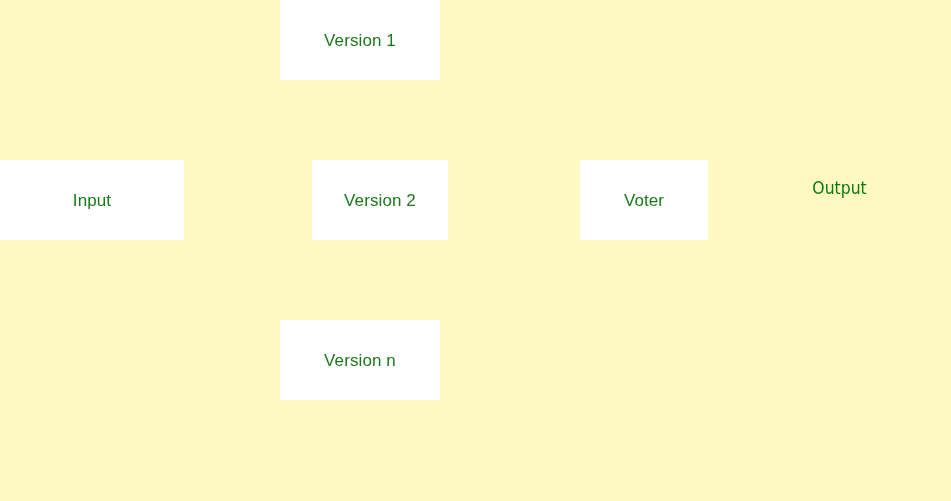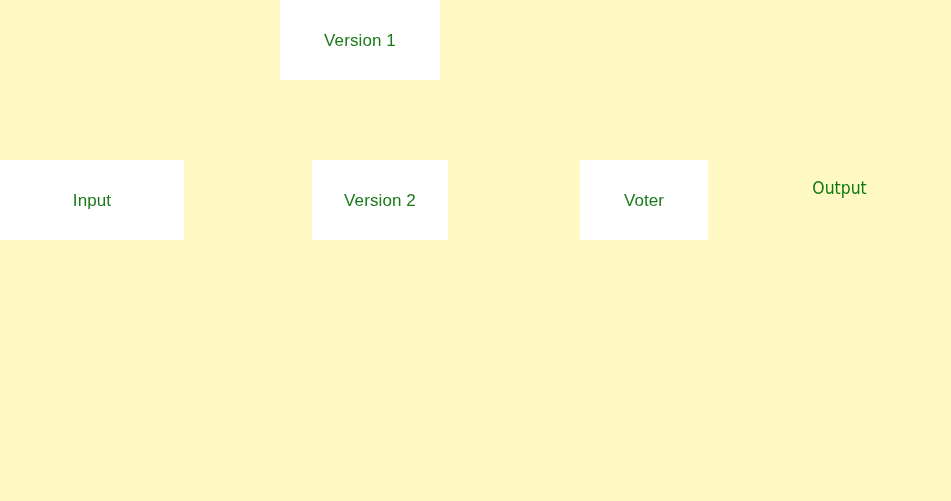--- a/index.html
+++ b/index.html
@@ -82,19 +82,22 @@
   </div>
 
   <div class="node-box" id="node-version-2" style="left:280px; top:160px; width:136px; height:80px;margin-left:32px;">
     <span class="node-label">Version 2</span>
   </div>
 
   <div class="node-box" id="node-voter" style="left:560px; top:160px; width:128px; height:80px;margin-left:20px;">
     <span class="node-label">Voter</span>
   </div>
 
+  <div class="node-box" id="node-version-n" style="left:280px; top:320px; width:160px; height:80px;">
+    <span class="node-label">Version n</span>
+  </div>
 
   <div class="free-label" id="label-output" style="left:760px; top:180px; width:160px; height:40px;">
     <span class="free-label-text">Output</span>
   </div>
 
 
 </div>
 
 </body></html>

